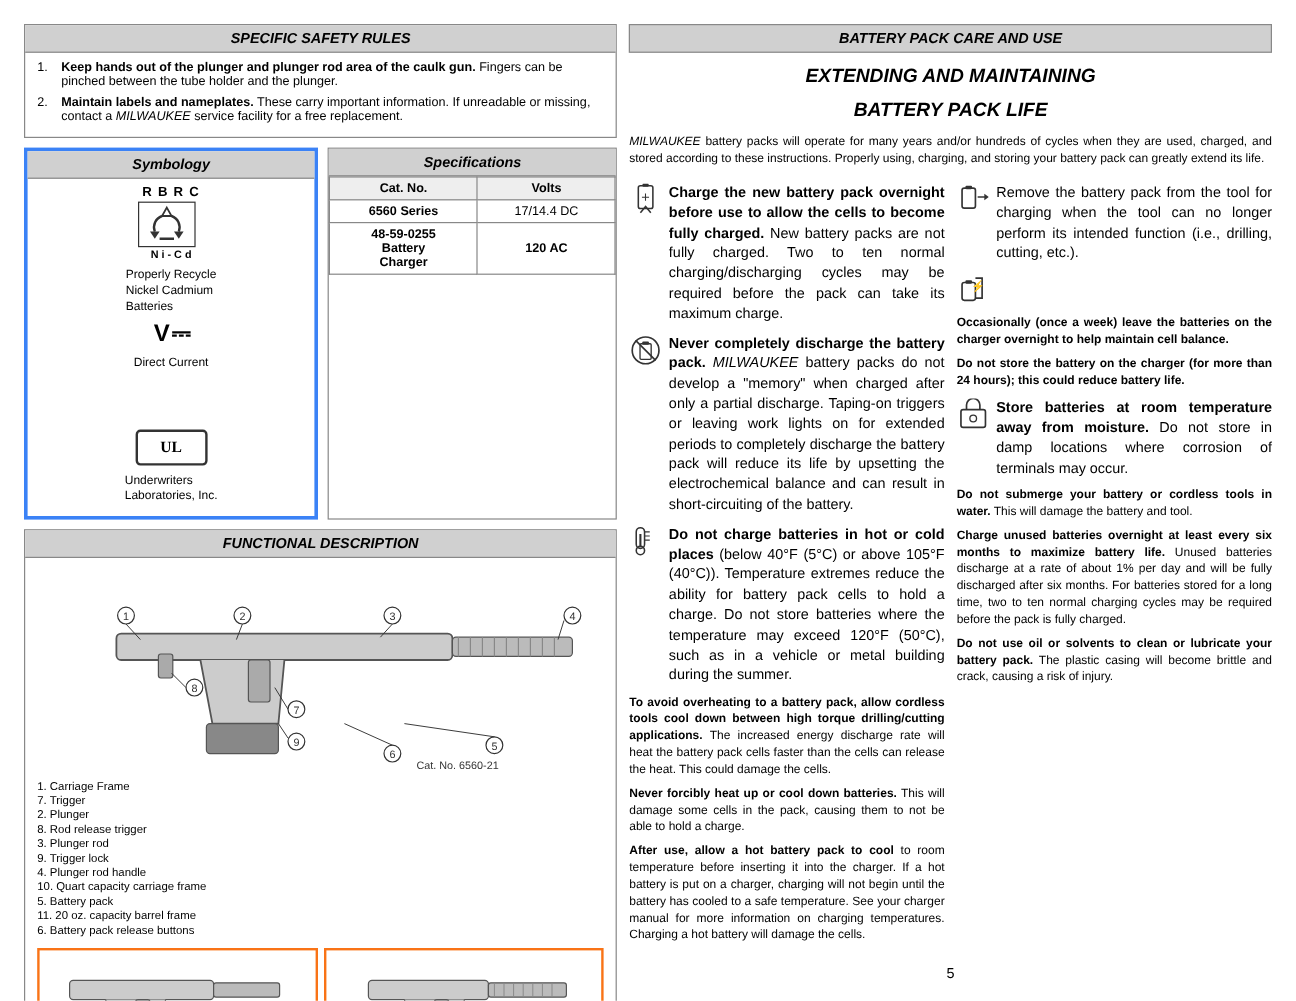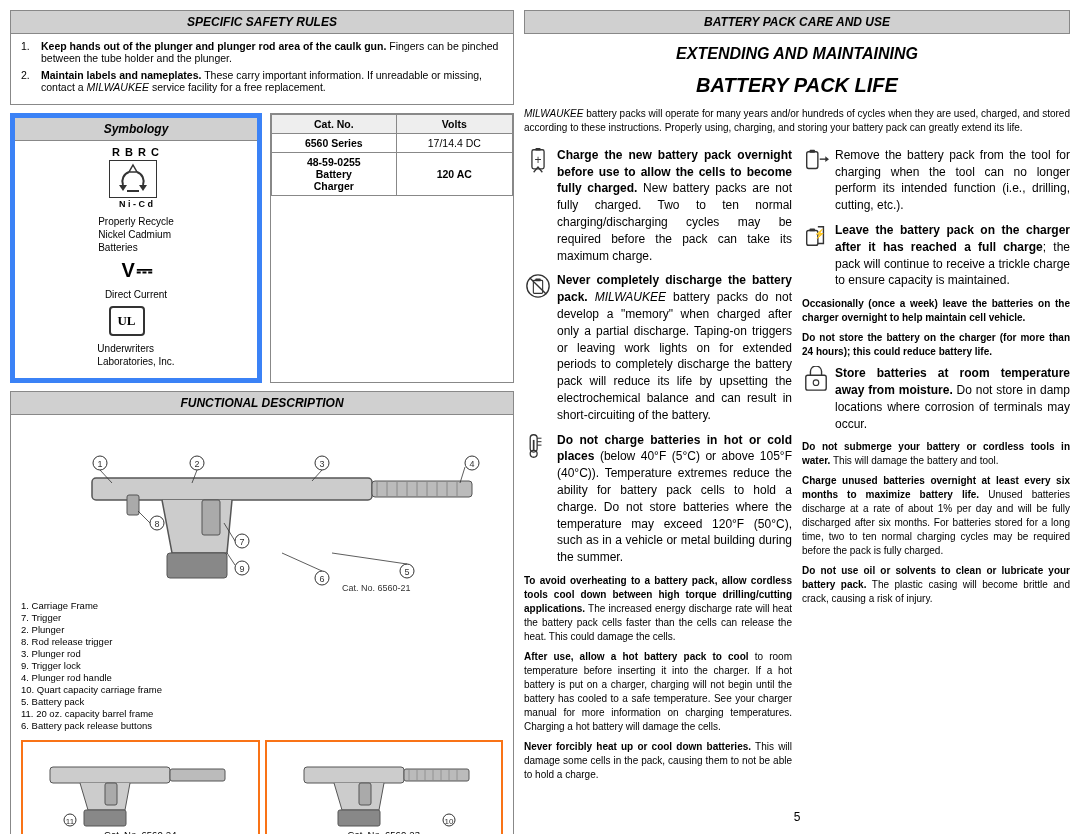--- a/index.html
+++ b/index.html
@@ -9,21 +9,21 @@
       background: #fff;
       font-family: Arial, Helvetica, sans-serif;
       font-size: 11px;
       display: flex;
       overflow: hidden;
     }
     .page {
       display: flex;
       width: 100%;
       height: 100%;
-      padding: 10px;
+      padding: 20px;
       gap: 10px;
     }
     .left-col {
       width: 48%;
       display: flex;
       flex-direction: column;
       gap: 8px;
     }
     .right-col {
       width: 52%;
@@ -61,21 +61,21 @@
       min-width: 14px;
       font-size: 10.5px;
     }
     
     .middle-row {
       display: flex;
       gap: 8px;
     }
     .symbology-box {
       flex: 1;
-      border: 5px solid #3b82f6;
+      border: 3px solid #3b82f6;
     }
     .symbology-box .section-header { border: none; border-bottom: 1px solid #888; }
     .symbology-content {
       padding: 5px 8px;
     }
     .sym-row {
       display: flex;
       align-items: center;
       margin-bottom: 5px;
       gap: 6px;
@@ -91,30 +91,31 @@
     .sym-text {
       font-size: 10px;
       line-height: 1.3;
     }
     .rbrc-text {
       font-size: 11px;
       font-weight: bold;
       letter-spacing: 1px;
     }
     .ul-box {
-      width: 36px;
+      width: 60px;
       height: 30px;
       border: 2px solid #333;
       border-radius: 4px;
       display: flex;
       align-items: center;
       justify-content: center;
       font-weight: bold;
       font-size: 13px;
       font-family: serif;
+      margin-top: 44px;
     }
     .specs-box {
       flex: 1;
       border: 1px solid #888;
     }
     .specs-box .section-header { border: none; border-bottom: 1px solid #888; }
     .specs-table {
       width: 100%;
       border-collapse: collapse;
       font-size: 10.5px;
@@ -190,21 +191,21 @@
     .battery-main-title {
       text-align: center;
       font-size: 16px;
       font-weight: bold;
       font-style: italic;
       margin: 4px 0 2px 0;
       line-height: 1.3;
     }
     .battery-subtitle {
       text-align: center;
-      font-size: 20px;
+      font-size: 16px;
       font-weight: bold;
       font-style: italic;
       margin-bottom: 4px;
       line-height: 1.2;
     }
     .battery-intro {
       font-size: 10px;
       line-height: 1.4;
       margin-bottom: 6px;
       text-align: justify;
@@ -317,20 +318,21 @@
           <div class="sym-row">
             <div class="sym-icon">
               <div class="ul-box">UL</div>
             </div>
             <div class="sym-text">Underwriters<br>Laboratories, Inc.</div>
           </div>
         </div>
       </div>
 
       <div class="specs-box">
+        <div class="section-header">Specifications</div>
         <table class="specs-table">
           <thead>
             <tr>
               <th>Cat. No.</th>
               <th>Volts</th>
             </tr>
           </thead>
           <tbody>
             <tr>
               <td><b>6560 Series</b></td>
@@ -531,25 +533,25 @@
           <div class="tip-text">
             <b>Do not charge batteries in hot or cold places</b> (below 40°F (5°C) or above 105°F (40°C)). Temperature extremes reduce the ability for battery pack cells to hold a charge. Do not store batteries where the temperature may exceed 120°F (50°C), such as in a vehicle or metal building during the summer.
           </div>
         </div>
 
         <div class="normal-para">
           <b>To avoid overheating to a battery pack, allow cordless tools cool down between high torque drilling/cutting applications.</b> The increased energy discharge rate will heat the battery pack cells faster than the cells can release the heat. This could damage the cells.
         </div>
 
         <div class="normal-para">
+          <b>Never forcibly heat up or cool down batteries.</b> This will damage some cells in the pack, causing them to not be able to hold a charge.
+        </div>
+
+        <div class="normal-para">
           <b>After use, allow a hot battery pack to cool</b> to room temperature before inserting it into the charger. If a hot battery is put on a charger, charging will not begin until the battery has cooled to a safe temperature. See your charger manual for more information on charging temperatures. Charging a hot battery will damage the cells.
-        </div>
-
-        <div class="normal-para">
-          <b>Never forcibly heat up or cool down batteries.</b> This will damage some cells in the pack, causing them to not be able to hold a charge.
         </div>
       </div>
 
       <div class="battery-right">
 
         <div class="tip-block">
           <div class="tip-icon">
             <svg width="28" height="28" viewBox="0 0 28 28">
               <rect x="4" y="4" width="12" height="18" rx="2" fill="none" stroke="#333" stroke-width="1.5"></rect>
               <rect x="7" y="2" width="6" height="3" rx="1" fill="#333"></rect>
@@ -564,27 +566,24 @@
 
         <div class="tip-block">
           <div class="tip-icon">
             <svg width="28" height="28" viewBox="0 0 28 28">
               <rect x="4" y="8" width="12" height="16" rx="2" fill="none" stroke="#333" stroke-width="1.5"></rect>
               <rect x="7" y="6" width="6" height="3" rx="1" fill="#333"></rect>
               <path d="M16 4 L22 4 L22 22 L16 22" fill="none" stroke="#333" stroke-width="1.5"></path>
               <text x="19" y="15" text-anchor="middle" font-size="10" fill="#333">⚡</text>
             </svg>
           </div>
-          <div class="tip-text">
-            <b>Leave the battery pack on the charger after it has reached a full charge</b>; the pack will continue to receive a trickle charge to ensure capacity is maintained.
-          </div>
-        </div>
-
-        <div class="normal-para">
-          <b>Occasionally (once a week) leave the batteries on the charger overnight to help maintain cell vehicle.</b>
+        </div>
+
+        <div class="normal-para">
+          <b>Occasionally (once a week) leave the batteries on the charger overnight to help maintain cell balance.</b>
         </div>
 
         <div class="normal-para">
           <b>Do not store the battery on the charger (for more than 24 hours); this could reduce battery life.</b>
         </div>
 
 
         <div class="tip-block">
           <div class="tip-icon">
             <svg width="28" height="28" viewBox="0 0 28 28">

